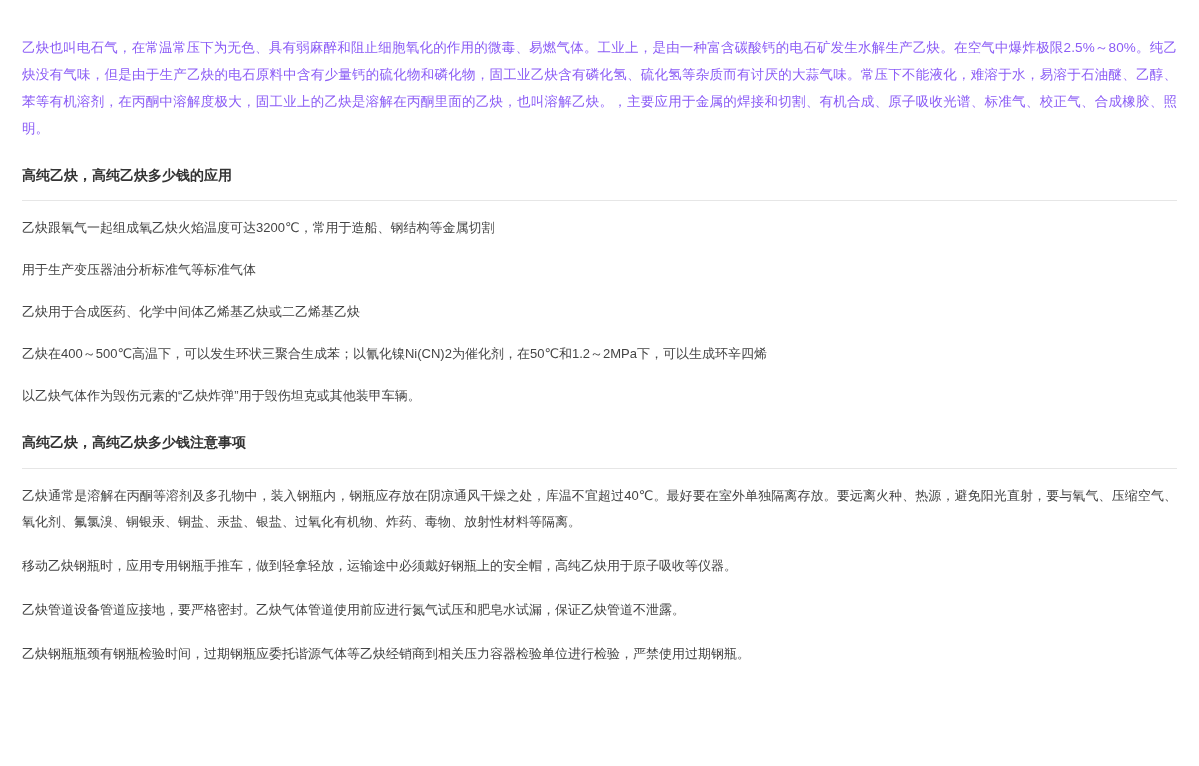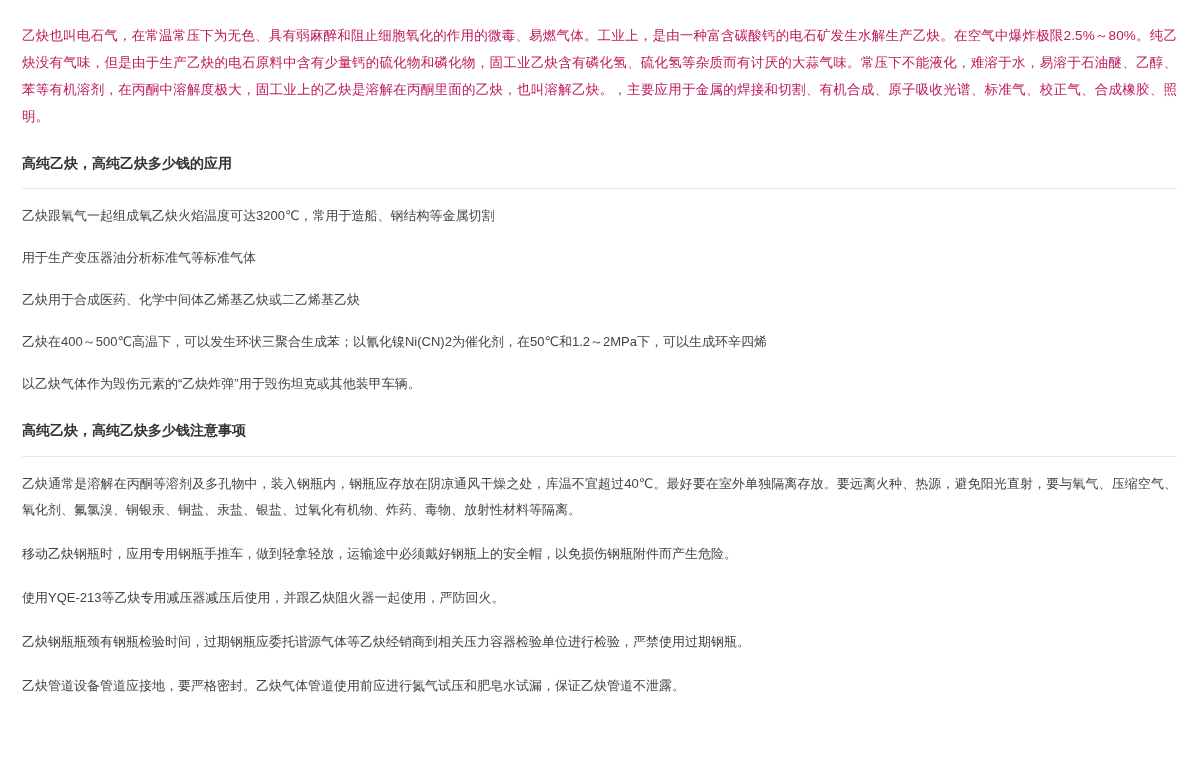--- a/index.html
+++ b/index.html
@@ -15,25 +15,25 @@
     font-size: 13.5px;
     line-height: 1.9;
     -webkit-font-smoothing: antialiased;
   }
   .page {
     padding: 18px 22px 0 22px;
     box-sizing: border-box;
     width: 1199px;
   }
   .intro {
-    color: #be185d;
+    color: #8b5cf6;
     font-size: 13.5px;
     line-height: 2.0;
     text-align: justify;
-    margin: 4px 0 6px 0;
+    margin: 16px 0 6px 0;
     letter-spacing: 0.1px;
   }
   .section-heading {
     font-weight: bold;
     color: #333333;
     font-size: 14px;
     margin: 22px 0 14px 0;
     line-height: 1.6;
   }
   .divider {
@@ -73,20 +73,19 @@
     <p class="item">用于生产变压器油分析标准气等标准气体</p>
     <p class="item">乙炔用于合成医药、化学中间体乙烯基乙炔或二乙烯基乙炔</p>
     <p class="item">乙炔在400～500℃高温下，可以发生环状三聚合生成苯；以氰化镍Ni(CN)2为催化剂，在50℃和1.2～2MPa下，可以生成环辛四烯</p>
     <p class="item">以乙炔气体作为毁伤元素的“乙炔炸弹”用于毁伤坦克或其他装甲车辆。</p>
   </div>
 
   <div class="block notes">
     <h3 class="section-heading">高纯乙炔，高纯乙炔多少钱注意事项</h3>
     <hr class="divider">
     <p class="item">乙炔通常是溶解在丙酮等溶剂及多孔物中，装入钢瓶内，钢瓶应存放在阴凉通风干燥之处，库温不宜超过40℃。最好要在室外单独隔离存放。要远离火种、热源，避免阳光直射，要与氧气、压缩空气、氧化剂、氟氯溴、铜银汞、铜盐、汞盐、银盐、过氧化有机物、炸药、毒物、放射性材料等隔离。</p>
-    <p class="item">移动乙炔钢瓶时，应用专用钢瓶手推车，做到轻拿轻放，运输途中必须戴好钢瓶上的安全帽，以免损伤钢瓶附件而产生危险。</p>
-    <p class="item">使用YQE-213等乙炔专用减压器减压后使用，并跟乙炔阻火器一起使用，严防回火。</p>
+    <p class="item">移动乙炔钢瓶时，应用专用钢瓶手推车，做到轻拿轻放，运输途中必须戴好钢瓶上的安全帽，高纯乙炔用于原子吸收等仪器。</p>
+    <p class="item">乙炔管道设备管道应接地，要严格密封。乙炔气体管道使用前应进行氮气试压和肥皂水试漏，保证乙炔管道不泄露。</p>
     <p class="item">乙炔钢瓶瓶颈有钢瓶检验时间，过期钢瓶应委托谐源气体等乙炔经销商到相关压力容器检验单位进行检验，严禁使用过期钢瓶。</p>
-    <p class="item">乙炔管道设备管道应接地，要严格密封。乙炔气体管道使用前应进行氮气试压和肥皂水试漏，保证乙炔管道不泄露。</p>
 
   </div>
 
 </div>
 
 </body></html>

